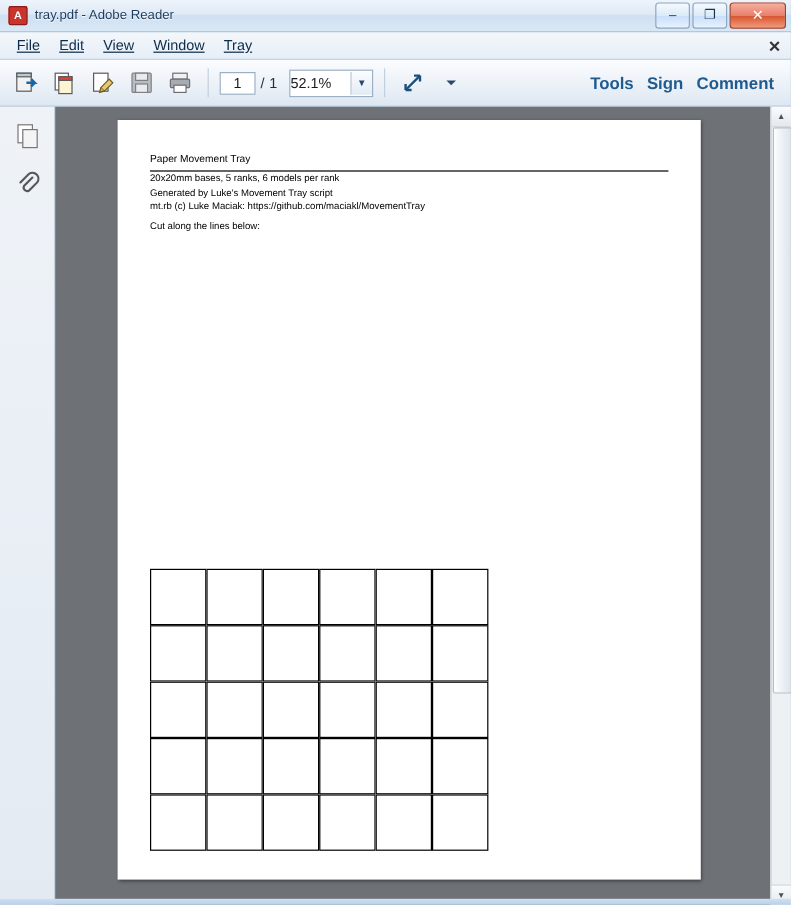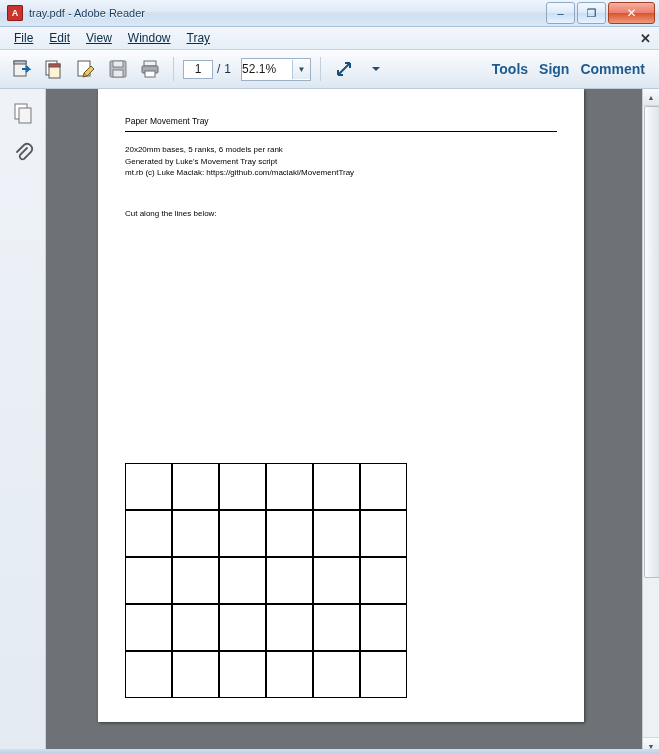--- a/index.html
+++ b/index.html
@@ -257,47 +257,46 @@
     background: linear-gradient(to right, #fcfdfe, #dde4eb);
     border: 1px solid #b5bfc9;
     border-radius: 2px;
     cursor: default;
   }
 
   
   .page {
     position: absolute;
     left: 52px;
-    top: 0;
+    top: 11px;
     width: 486px;
     height: 633px;
     background: #fff;
     box-shadow: 1px 1px 3px rgba(0,0,0,0.5);
   }
   .page-inner {
     position: absolute;
     left: 27px;
     top: 27px;
     right: 27px;
   }
   .doc-title {
     font-size: 8.5px;
     color: #000;
     padding-bottom: 5px;
     border-bottom: 1px solid #000;
     font-family: "Liberation Sans", sans-serif;
   }
   .doc-para {
-    margin-top: 12px;
     font-size: 8px;
     line-height: 1.45;
     color: #000;
   }
   .doc-cut {
-    margin-top: 30px;
+    margin-top: 6px;
     font-size: 8px;
     color: #000;
   }
 
   .tray-grid {
     position: absolute;
     left: 27px;
     top: 374px;
     display: grid;
     grid-template-columns: repeat(6, 47px);

